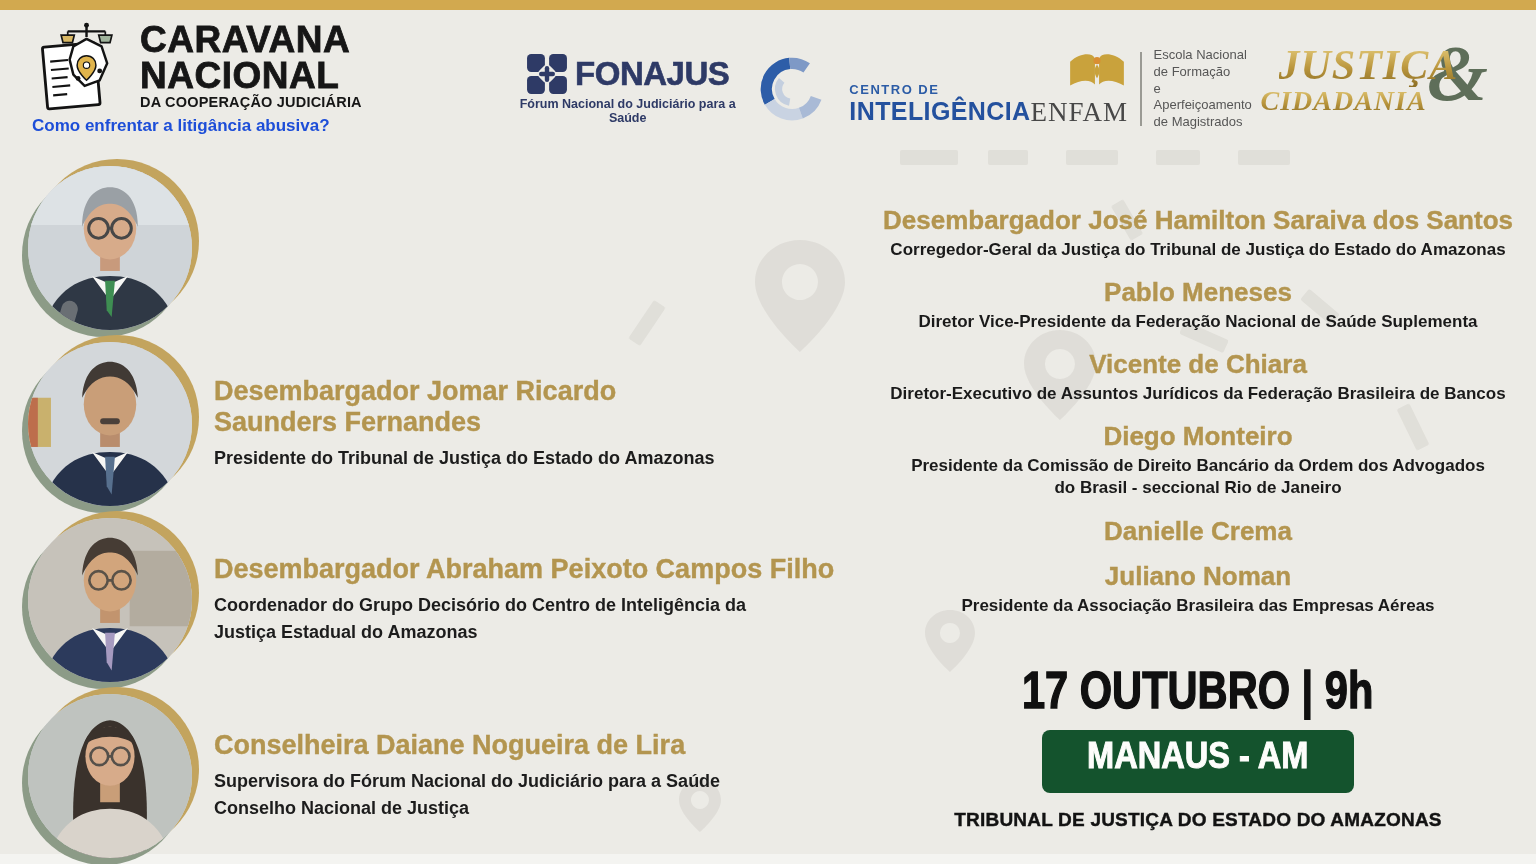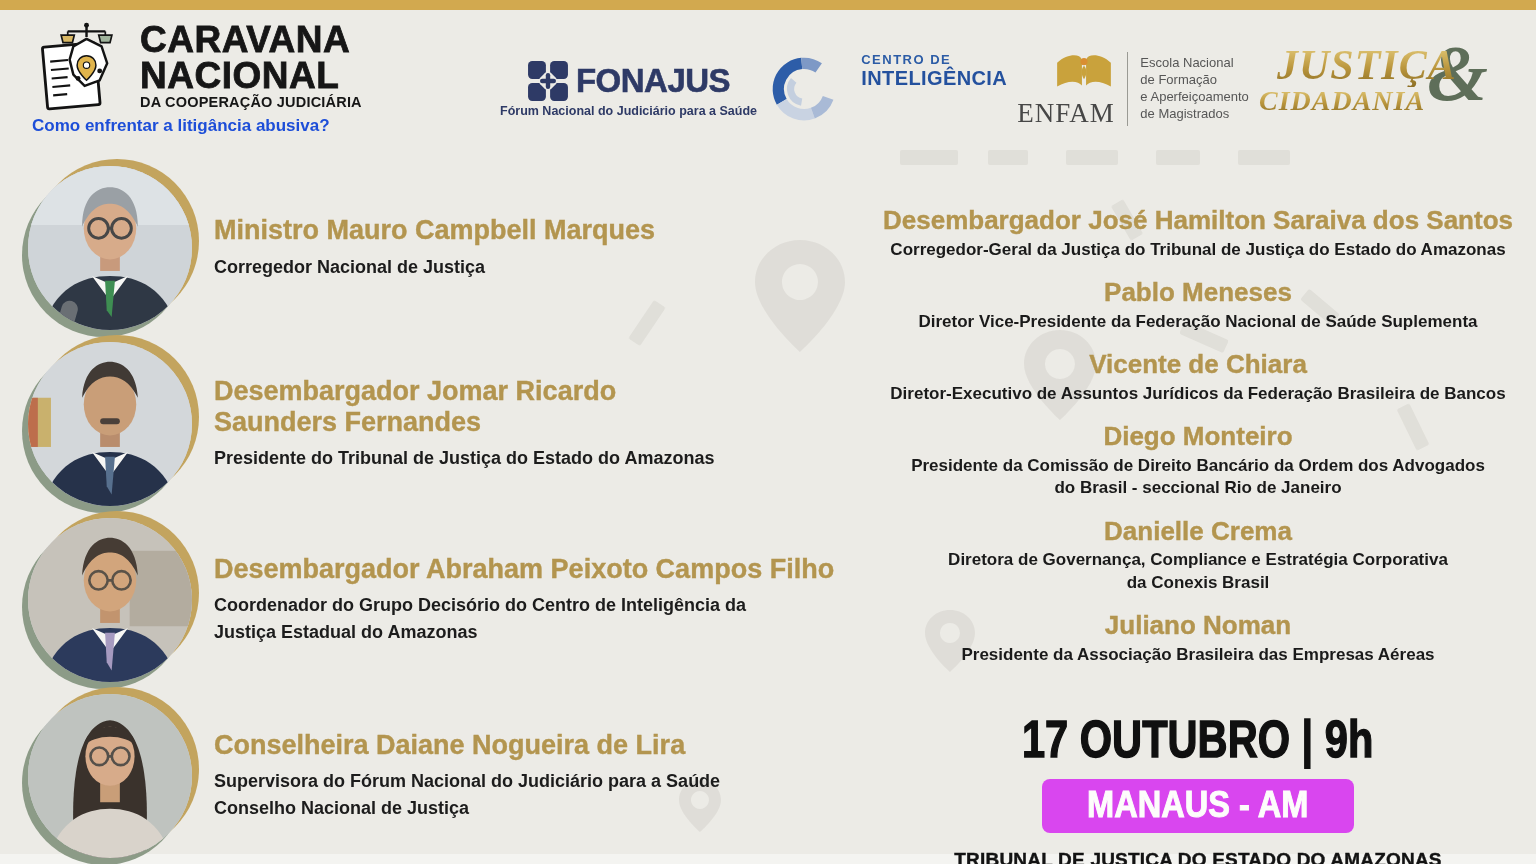--- a/index.html
+++ b/index.html
@@ -27,23 +27,23 @@
   .brand-subtitle { font-size:14.5px; font-weight:800; letter-spacing:.2px; color:#161616; }
   .question { font-size:17px; font-weight:800; margin-top:0; color:#1d4ed8; }
 
   .logos { flex:1; display:flex; align-items:center; justify-content:space-between; margin-top:22px; padding:0 8px 0 48px; }
 
   .fonajus { text-align:center; }
   .fonajus-row { display:flex; align-items:center; gap:7px; justify-content:center; }
   .fonajus-name { font-size:33px; font-weight:800; color:#2e3a66; letter-spacing:-.5px; -webkit-text-stroke:.6px #2e3a66; }
   .fonajus-tag { font-size:12.5px; font-weight:800; color:#2e3a66; margin-top:2px; }
 
-  .centro { display:flex; align-items:flex-start; gap:20px; }
+  .centro { display:flex; align-items:flex-end; gap:20px; }
   .centro-l1 { font-size:13px; font-weight:600; color:#2c5ca6; letter-spacing:1.5px; }
-  .centro-l2 { font-size:20px; font-weight:800; color:#24519e; letter-spacing:.4px; }
+  .centro-l2 { font-size:25px; font-weight:800; color:#24519e; letter-spacing:.4px; }
 
   .enfam { display:flex; align-items:center; gap:12px; }
   .enfam-left { display:flex; flex-direction:column; align-items:flex-end; }
   .enfam-acronym { font-family:"Liberation Serif", serif; font-size:27px; color:#474747; letter-spacing:1px; margin-top:2px; }
   .enfam-divider { width:1.5px; height:74px; background:#9a9a94; }
   .enfam-desc { font-size:13px; color:#565656; line-height:1.3; white-space:pre-line; }
 
   .jc { position:relative; width:235px; height:90px; font-family:"Liberation Serif", serif; font-style:italic; font-weight:700; }
   .jc-l1, .jc-l2 {
     color:#af8e38;
@@ -68,21 +68,21 @@
   .speaker-name { font-size:27px; font-weight:800; color:#b3954f; line-height:1.12; white-space:pre-line; -webkit-text-stroke:.4px #b3954f; }
   .speaker-role { font-size:18px; font-weight:700; color:#1c1c1c; margin-top:8px; line-height:1.5; white-space:pre-line; max-width:600px; }
 
   .right-col { flex:1; display:flex; flex-direction:column; align-items:center; text-align:center; padding-top:42px; }
   .r-entry { margin-bottom:17px; }
   .r-name { font-size:26px; font-weight:800; color:#b3954f; line-height:1.1; -webkit-text-stroke:.4px #b3954f; }
   .r-role { font-size:17px; font-weight:700; color:#1a1a1a; margin-top:4px; line-height:1.32; white-space:pre-line; }
 
   .event-block { margin-top:26px; text-align:center; }
   .event-date { font-size:52px; font-weight:800; color:#101010; -webkit-text-stroke:1.4px #101010; display:inline-block; transform:scaleX(.8); white-space:nowrap; letter-spacing:0; }
-  .event-badge { margin-top:10px; display:inline-block; background:#d946ef; color:#fdfdfb; border-radius:8px; padding:5px 30px 7px; }
+  .event-badge { margin-top:10px; display:inline-block; background:#14532d; color:#fdfdfb; border-radius:8px; padding:5px 30px 16px; }
   .event-badge span { display:inline-block; font-size:37px; font-weight:800; -webkit-text-stroke:1px #fdfdfb; transform:scaleX(.88); white-space:nowrap; }
   .event-venue { margin-top:16px; font-size:19px; font-weight:800; color:#131313; -webkit-text-stroke:.4px #131313; letter-spacing:.2px; white-space:nowrap; }
 </style>
 </head>
 <body>
 
 <div class="poster">
   <div class="top-bar"></div>
 
   <svg class="watermark" width="1536" height="864" viewBox="0 0 1536 864">
@@ -221,24 +221,20 @@
             <ellipse cx="50" cy="38" rx="16" ry="19" fill="#d7ab8a"></ellipse>
             <path d="M33,37 C33,19 42,13 50,13 C58,13 67,19 67,37 C62,26 56,23 50,23 C44,23 38,26 33,37 Z" fill="#9aa0a5"></path>
             <g stroke="#474747" stroke-width="1.8" fill="none">
               <circle cx="43" cy="38" r="6"></circle>
                 <circle cx="57" cy="38" r="6"></circle>
                 <line x1="48.6" y1="38" x2="51.4" y2="38"></line>
             </g>
             <rect x="19" y="82" width="10" height="20" rx="5" fill="#6a6f74" transform="rotate(16 24 92)"></rect>
           </svg>
         </div>
-        <div>
-          <div class="speaker-name">Ministro Mauro Campbell Marques</div>
-          <div class="speaker-role">Corregedor Nacional de Justiça</div>
-        </div>
       </div>
 
       <div class="speaker-row">
         <div class="avatar">
           <svg viewBox="0 0 100 100">
             <rect width="100" height="100" fill="#d3d7da"></rect>
             <rect x="0" y="34" width="14" height="30" fill="#c5a13f" opacity=".7"></rect>
             <rect x="0" y="34" width="6" height="30" fill="#b8513f" opacity=".7"></rect>
             <path d="M8,102 C15,75 32,67 50,67 C68,67 85,75 92,102 Z" fill="#26324a"></path>
             <polygon points="39,67 50,82 61,67 50,72" fill="#f6f6f4"></polygon>
@@ -319,22 +315,20 @@
         <div class="r-name">Vicente de Chiara</div>
         <div class="r-role">Diretor-Executivo de Assuntos Jurídicos da Federação Brasileira de Bancos</div>
       </div>
       <div class="r-entry">
         <div class="r-name">Diego Monteiro</div>
         <div class="r-role">Presidente da Comissão de Direito Bancário da Ordem dos Advogados
 do Brasil - seccional Rio de Janeiro</div>
       </div>
       <div class="r-entry">
         <div class="r-name">Danielle Crema</div>
-        <div class="r-role">Diretora de Governança, Compliance e Estratégia Corporativa
-da Conexis Brasil</div>
       </div>
       <div class="r-entry">
         <div class="r-name">Juliano Noman</div>
         <div class="r-role">Presidente da Associação Brasileira das Empresas Aéreas</div>
       </div>
 
       <div class="event-block">
         <div class="event-date">17 OUTUBRO | 9h</div>
         <div>
           <div class="event-badge">

